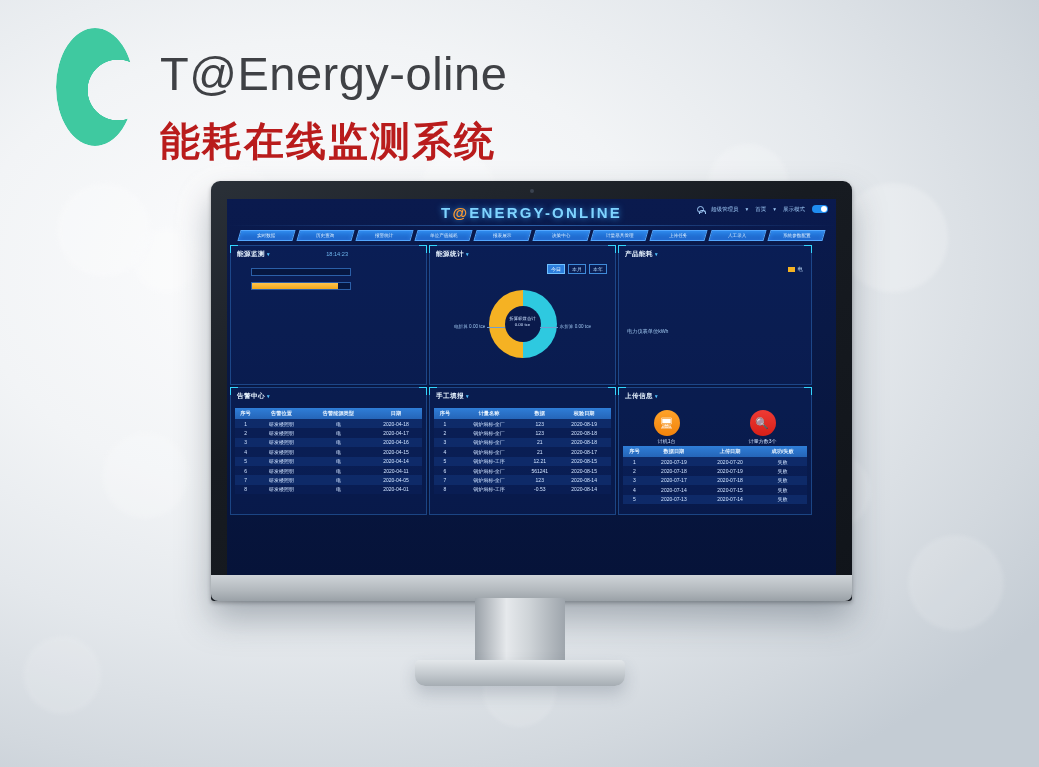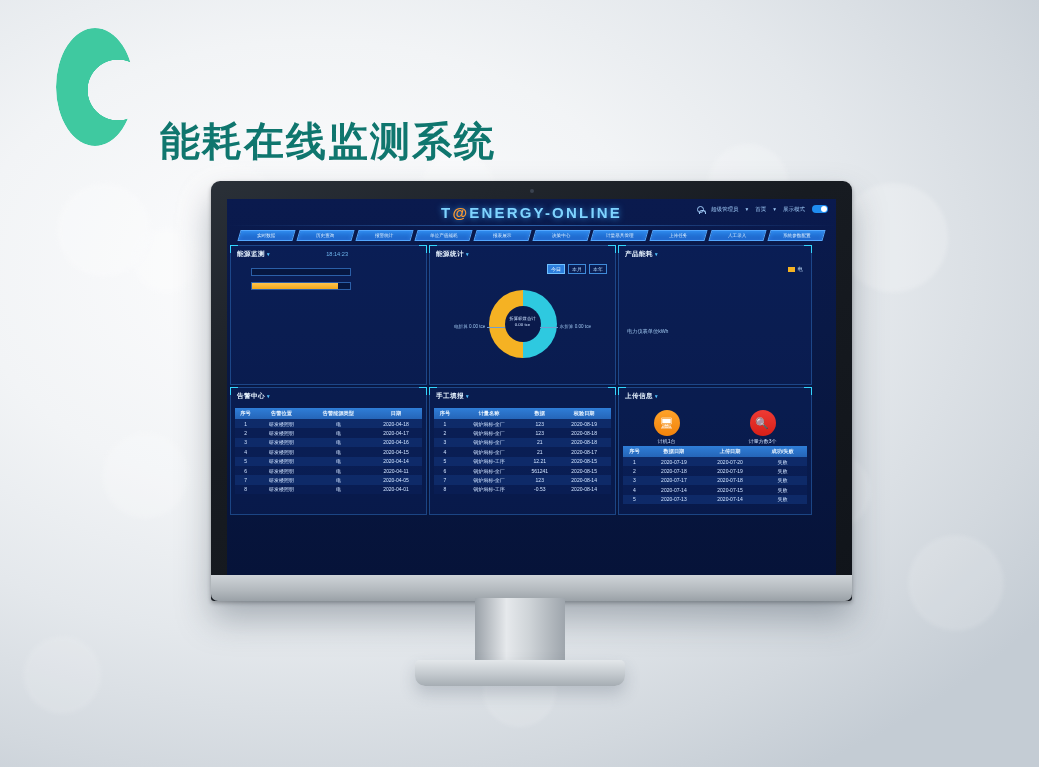--- a/index.html
+++ b/index.html
@@ -53,21 +53,21 @@
     background:
       radial-gradient(ellipse 60% 100% at 100% 50%, #e9ecef 60%, transparent 61%);
   }
   .brand-title {
     position:absolute; left:112px; top:24px;
     font-size:47px; color:#3f4145; letter-spacing:.5px; font-weight:400;
     white-space:nowrap;
   }
   .brand-sub {
     position:absolute; left:112px; top:92px;
-    font-size:40px; color:#0f766e; font-weight:700; letter-spacing:2px;
+    font-size:40px; color:#b91c1c; font-weight:700; letter-spacing:2px;
     white-space:nowrap;
   }
 
   
   .monitor { position:absolute; left:211px; top:181px; width:641px; height:420px; }
   .bezel {
     position:absolute; inset:0;
     background:linear-gradient(155deg,#2a3038 0%,#171b21 40%,#10141a 100%);
     border-radius:9px 9px 3px 3px;
     box-shadow:0 18px 34px rgba(40,55,70,.34), 0 2px 4px rgba(0,0,0,.3);
@@ -202,20 +202,21 @@
   .up-lbl { font-size:5px; color:#cfe2ff; white-space:nowrap; }
   #p-upload table { top:58px; }
 </style>
 </head>
 <body>
 
 <div class="worldmap"></div>
 
 <div class="brand">
   <div class="logo-c"></div>
+  <div class="brand-title">T@Energy-oline</div>
   <div class="brand-sub">能耗在线监测系统</div>
 </div>
 
 <div class="monitor">
   <div class="bezel">
     <div class="cam"></div>
     <div class="screen">
 
       <div class="dash">
 

